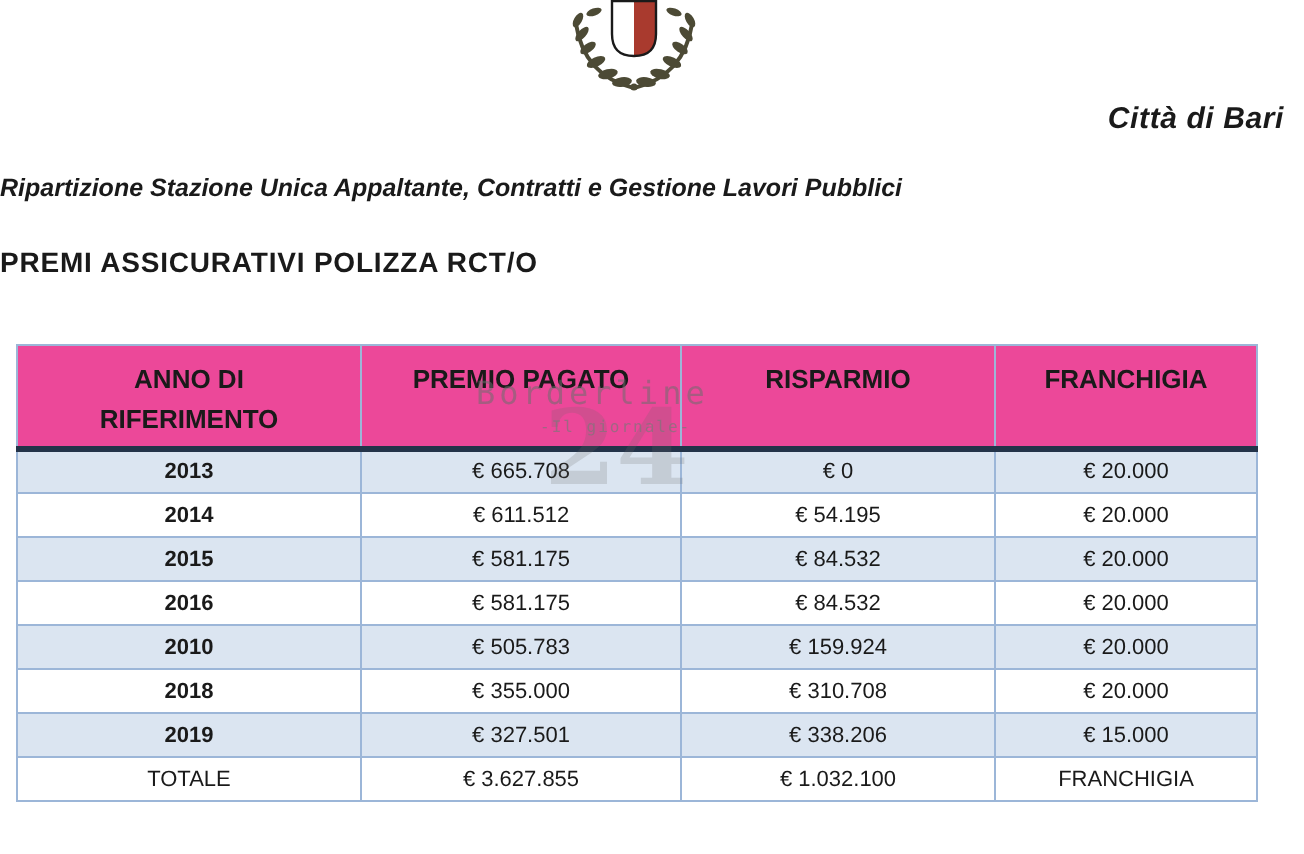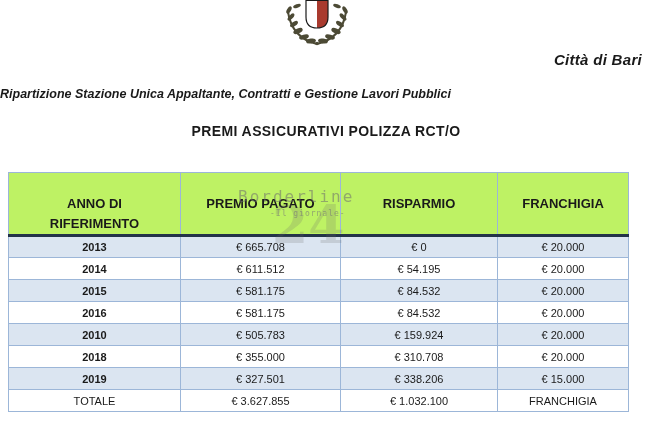--- a/index.html
+++ b/index.html
@@ -28,21 +28,20 @@
     text-align: right;
     font-size: 15px; font-weight: bold; font-style: italic;
     letter-spacing: 0.3px;
   }
   .department-subtitle {
     position: absolute; top: 87px; left: 0; right: 0;
     font-size: 12.5px; font-weight: bold; font-style: italic;
   }
   .document-title {
     position: absolute; top: 123px; left: 0; right: 0;
-    text-align: center;
     font-size: 14px; font-weight: bold;
     letter-spacing: 0.4px;
   }
 
   
   table.premi {
     position: absolute; top: 172px; left: 8px;
     width: 620px;
     border-collapse: collapse;
     table-layout: fixed;
@@ -51,24 +50,24 @@
   table.premi col.c2 { width: 160px; }
   table.premi col.c3 { width: 157px; }
   table.premi col.c4 { width: 131px; }
 
   table.premi th, table.premi td {
     border: 1.5px solid #9cb6d8;
     text-align: center;
     overflow: hidden;
   }
   table.premi thead th {
-    background: #bef264;
+    background: #ec4899;
     height: 52px;
     vertical-align: top;
-    padding-top: 21px;
+    padding-top: 7px;
     font-size: 13px;
     font-weight: bold;
     line-height: 1.55;
     white-space: pre-line;
     border-bottom: 3px solid #233349;
   }
   table.premi tbody td {
     height: 22px;
     font-size: 11px;
     padding: 1px 4px;

